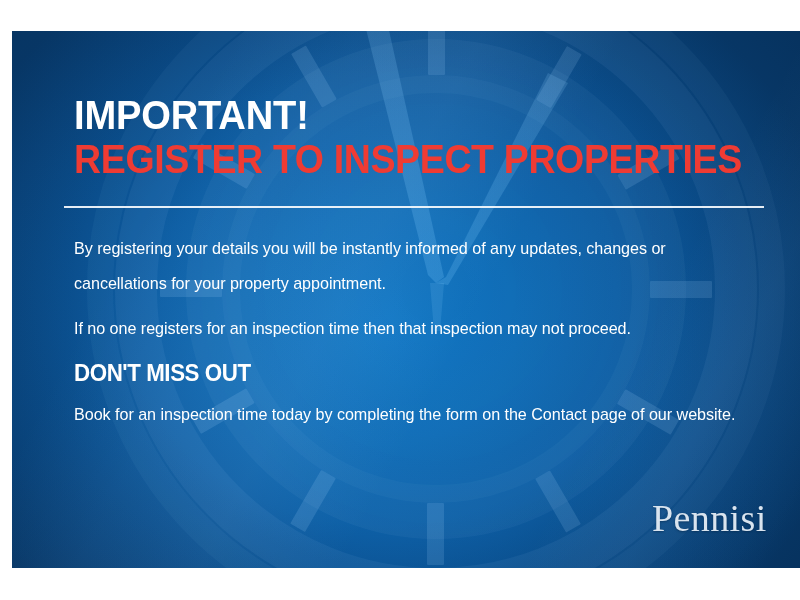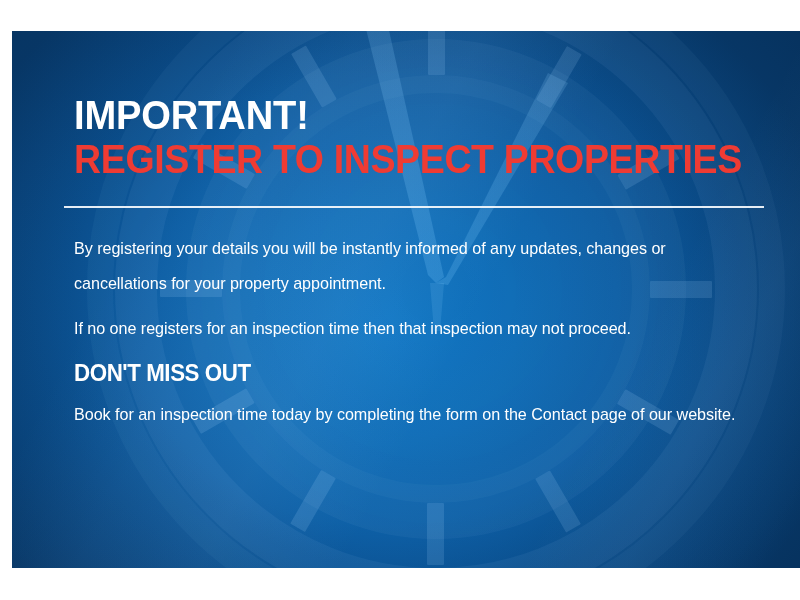--- a/index.html
+++ b/index.html
@@ -259,16 +259,17 @@
       <div class="divider"></div>
 
       <div class="para para-1">By registering your details you will be instantly informed of any updates, changes or cancellations for your property appointment.</div>
 
       <div class="para para-2">If no one registers for an inspection time then that inspection may not proceed.</div>
 
       <div class="subhead">DON'T MISS OUT</div>
 
       <div class="para para-3">Book for an inspection time today by completing the form on the Contact page of our website.</div>
 
+      <div class="logo">Pennisi</div>
 
     </div>
   </div>
 </div>
 
 </body></html>

